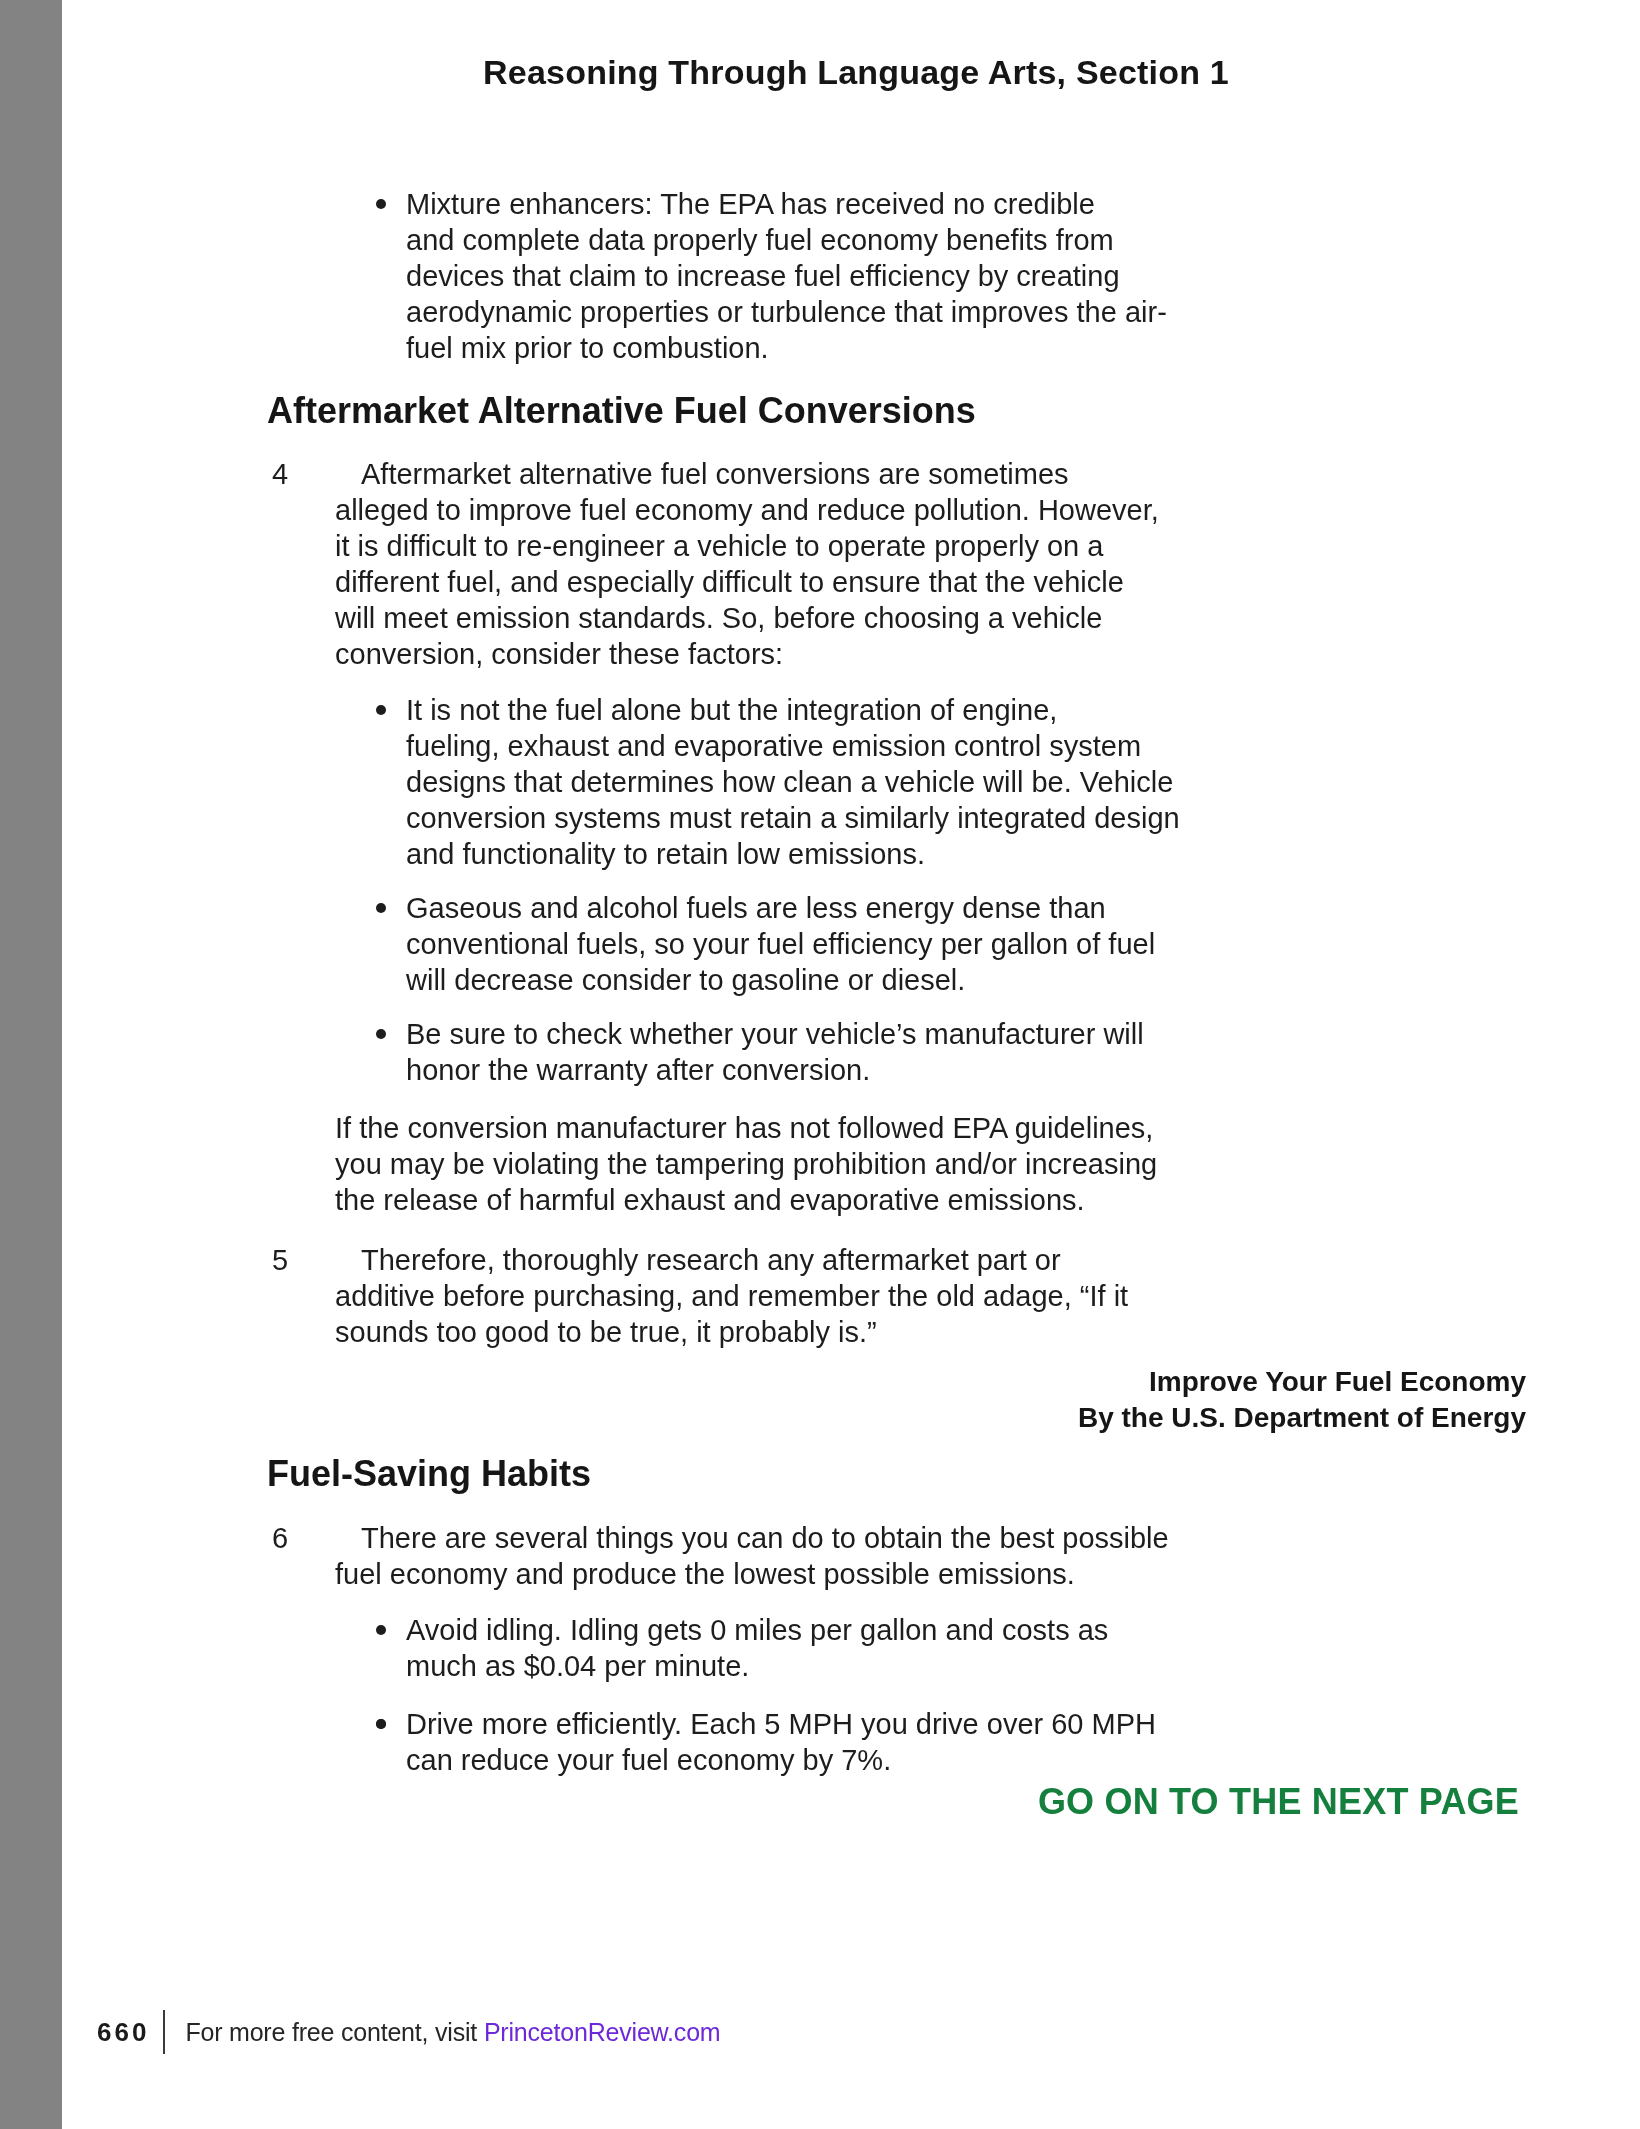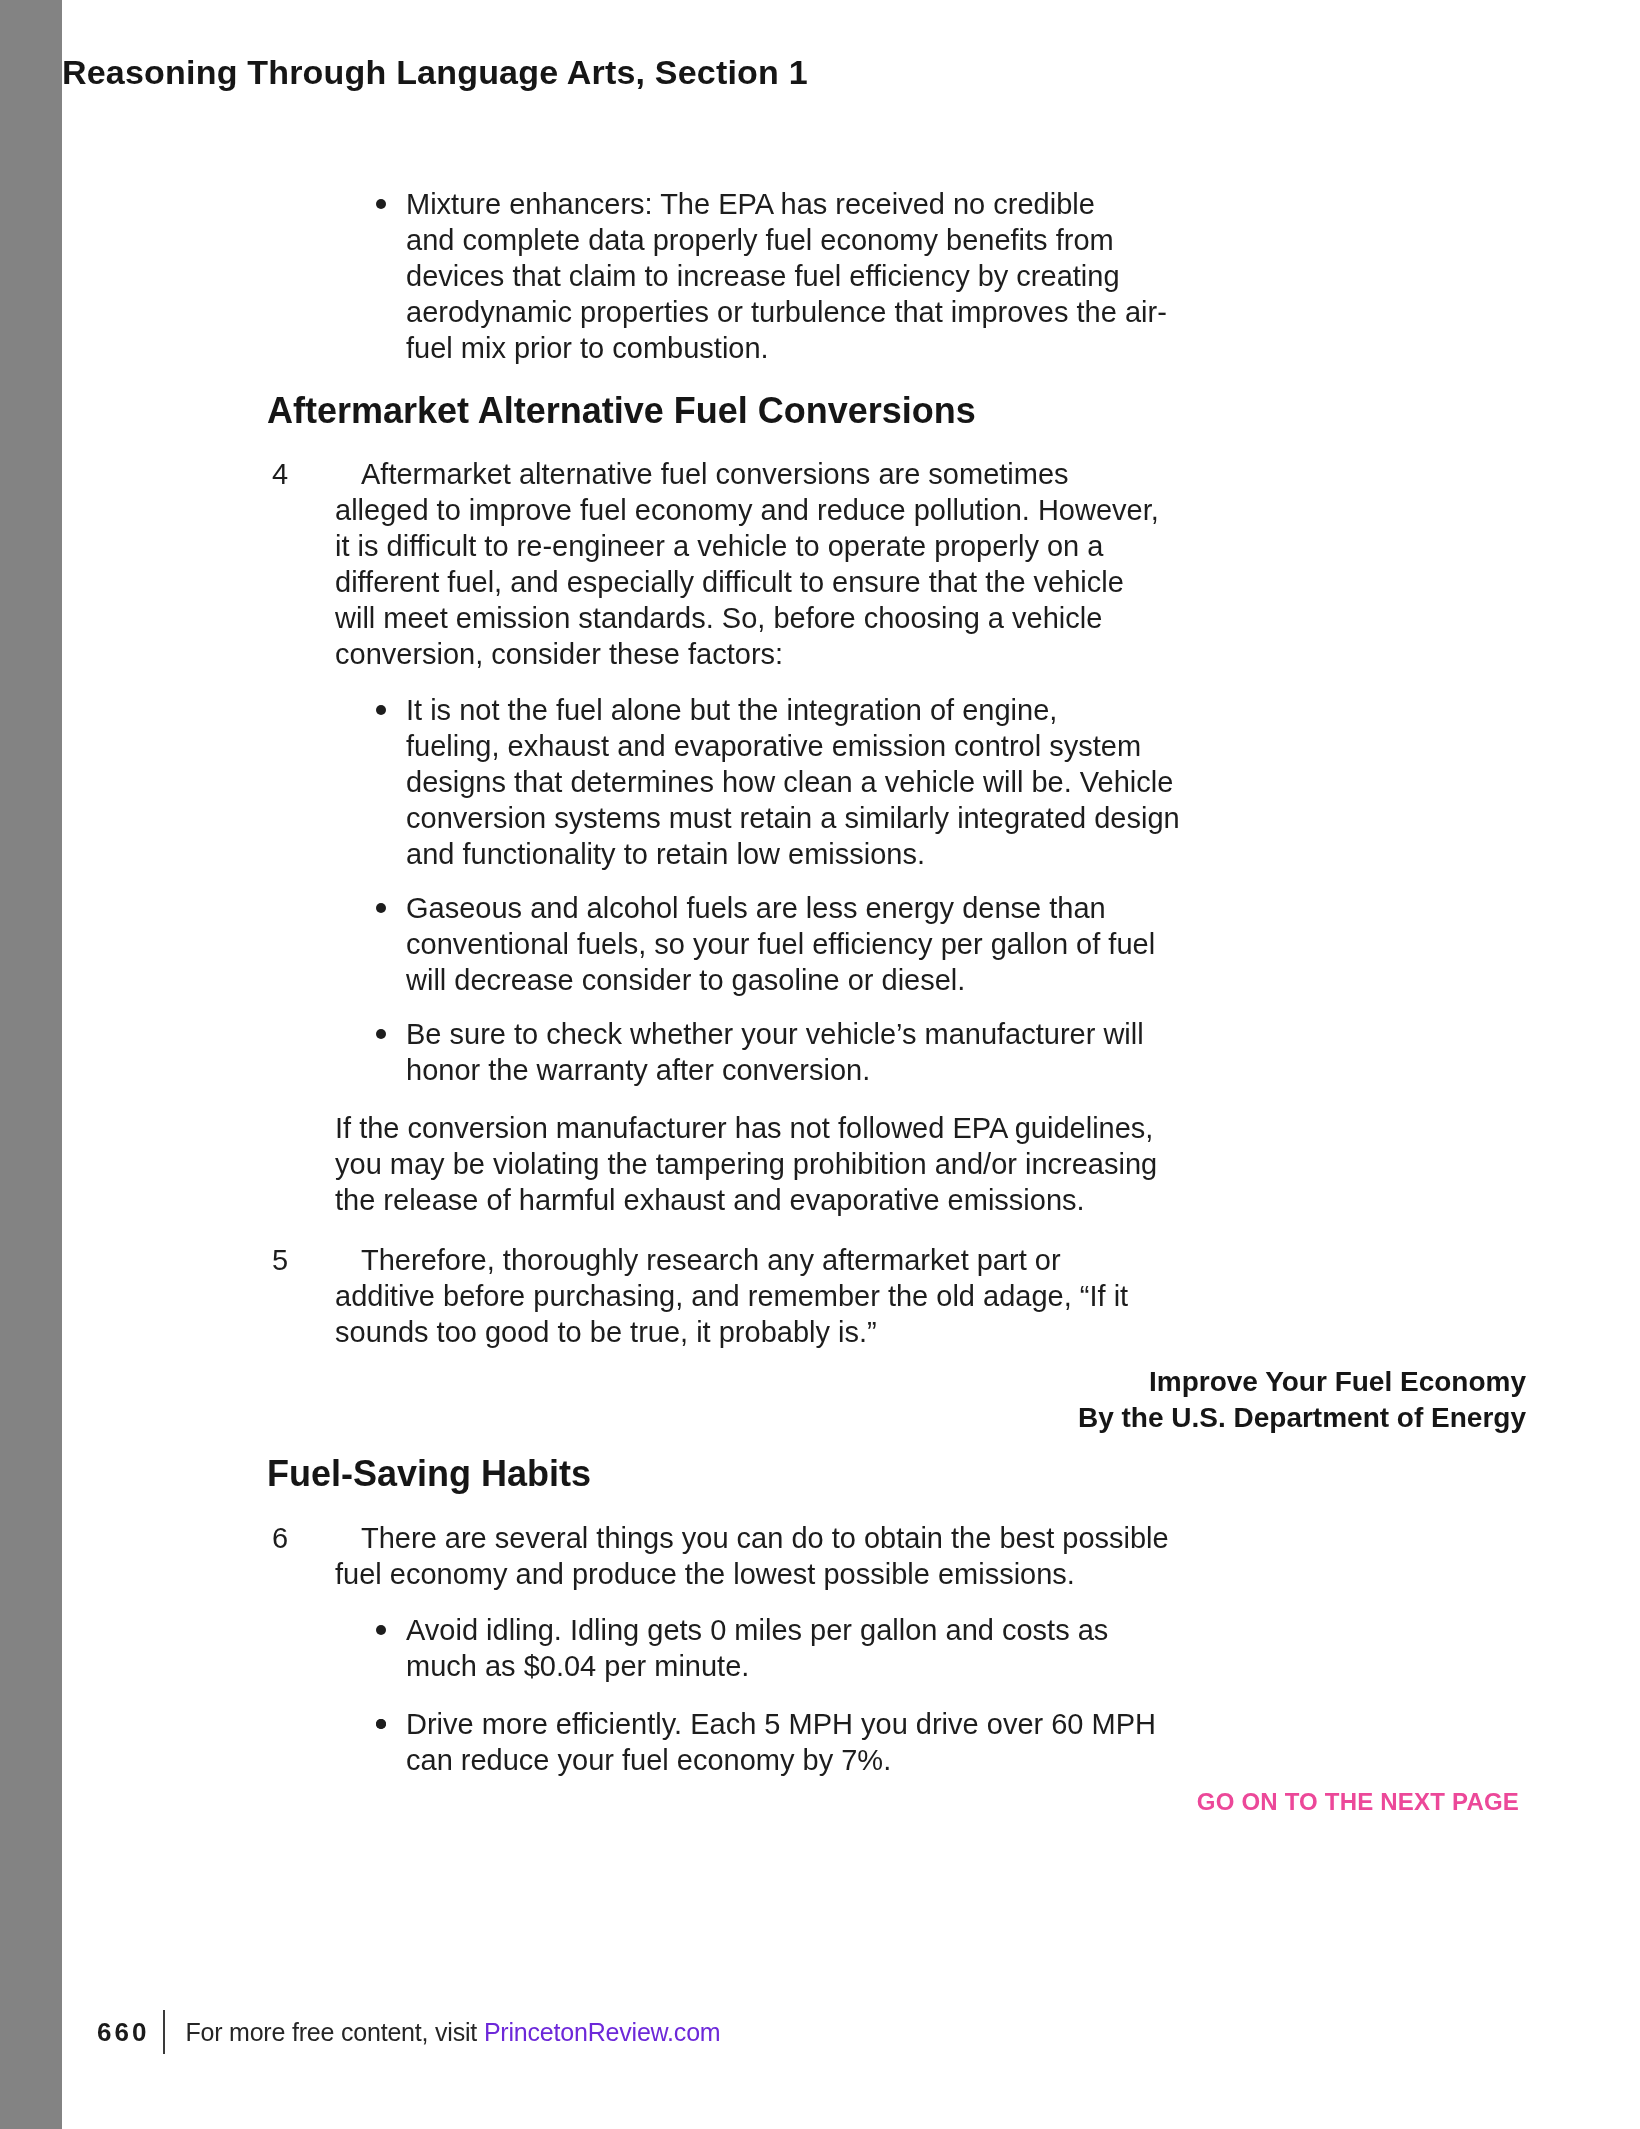--- a/index.html
+++ b/index.html
@@ -21,26 +21,27 @@
   .content {
     position: absolute;
     left: 62px; top: 0;
     width: 1578px;
   }
   .prelines { white-space: pre-line; }
 
   .page-title {
     margin: 54px 0 0 0;
     width: 1520px;
-    text-align: left;
+    text-align: center;
     font-size: 34px;
     line-height: 36px;
     font-weight: bold;
     letter-spacing: 0.2px;
     color: #161616;
+    padding-left: 34px;
   }
 
   .body-text { font-size: 29px; line-height: 36px; letter-spacing: 0px; }
 
   
   ul.bullets { list-style: none; margin: 0; padding: 0; }
   ul.bullets > li {
     position: relative;
     margin-left: 309px;
     padding-left: 35px;
@@ -100,25 +101,25 @@
     font-size: 28px;
     line-height: 36px;
     font-weight: bold;
     color: #161616;
   }
 
   .go-on {
     margin: 6px 0 0 0;
     width: 1457px;
     text-align: right;
-    font-size: 24px;
+    font-size: 36px;
     line-height: 36px;
     font-weight: bold;
     letter-spacing: 0.2px;
-    color: #ec4899;
+    color: #15803d;
   }
 
   .footer {
     position: absolute;
     left: 97px; top: 2010px;
     display: flex;
     align-items: center;
   }
   .footer .pagenum {
     font-size: 26px;

